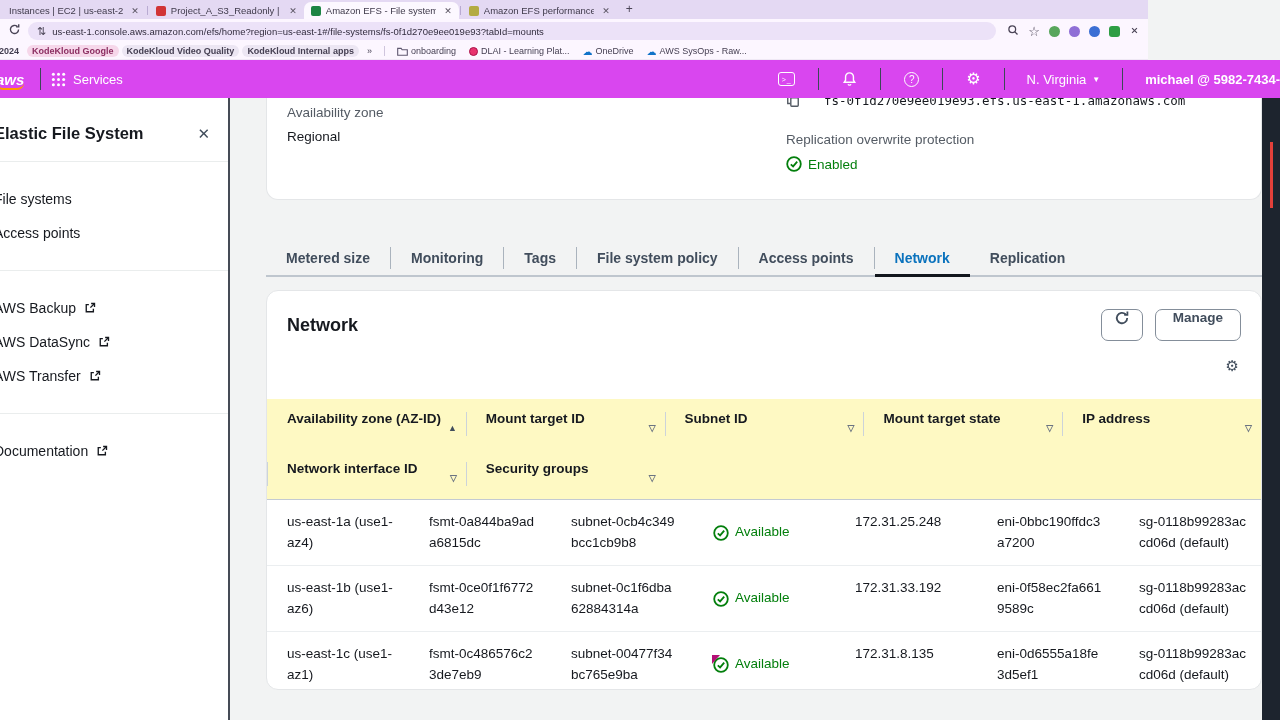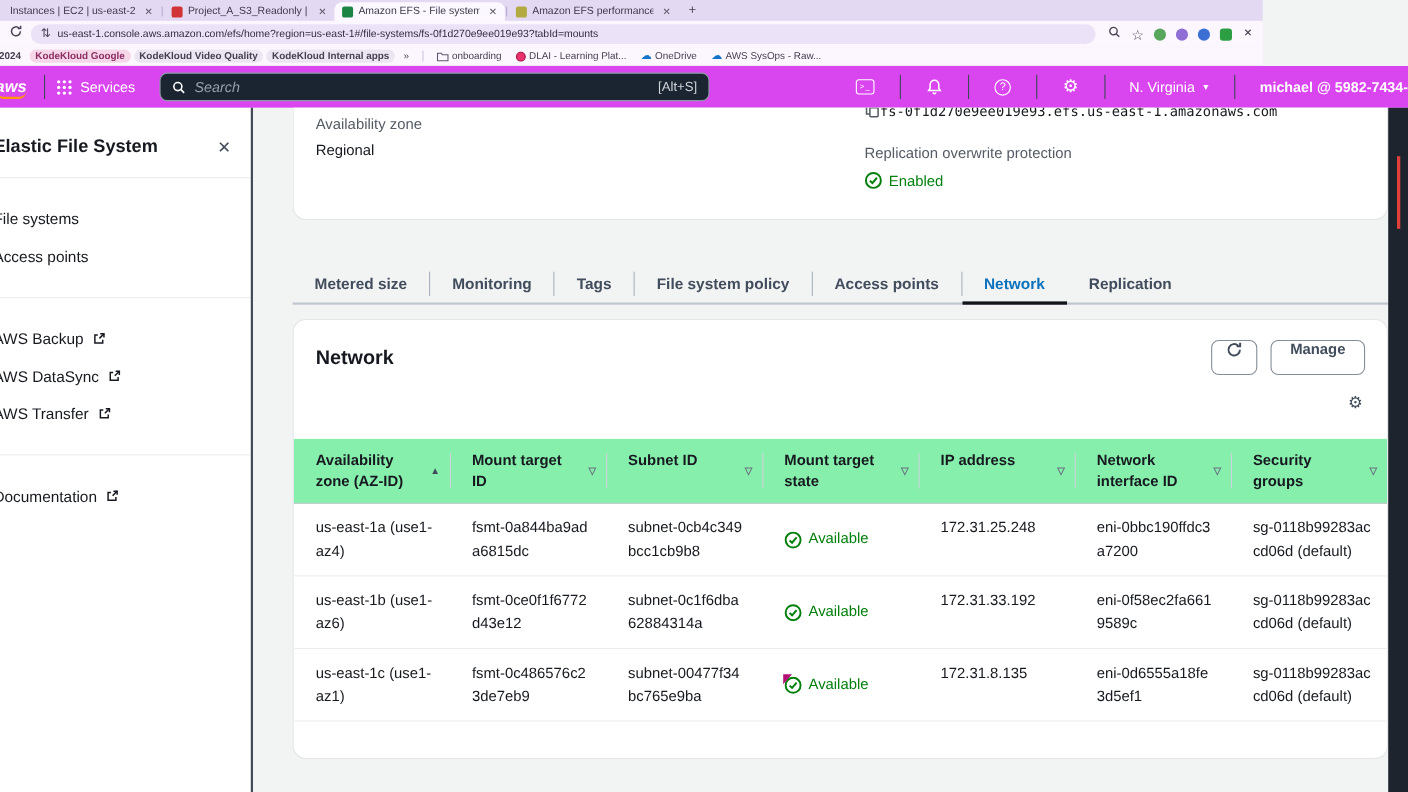--- a/index.html
+++ b/index.html
@@ -77,21 +77,21 @@
   .right-strip { position:absolute; left:1262px; top:0; width:18px; height:622px; background:#1d242e; }
   .red-sliver { position:absolute; left:8px; top:44px; width:3px; height:66px; background:#e2403a; }
 
   
   .card1 { position:absolute; left:36px; top:0; width:996px; height:102px; background:#fff;
            border:1px solid #e4e6e8; border-top:none; border-radius:0 0 12px 12px; overflow:hidden; }
   .card1 .colL { position:absolute; left:20px; top:7px; }
   .lbl { font-size:13.5px; color:#545b64; margin-bottom:9px; }
   .val { font-size:13.5px; color:#16191f; }
   .card1 .colR { position:absolute; left:519px; top:-5px; }
-  .dnsrow { display:flex; align-items:center; gap:0; }
+  .dnsrow { display:flex; align-items:center; gap:24px; }
   .dns { font-family:"DejaVu Sans Mono",monospace; font-size:12.5px; color:#16191f; }
   .repl { margin-top:24px; }
   .status-green { display:flex; align-items:center; gap:6px; color:#037f0c; font-size:13.5px; margin-top:8px; }
 
   
   .tabsrow { position:absolute; left:36px; top:142px; width:996px; display:flex; align-items:stretch;
              border-bottom:2px solid #bfc6ce; height:37px; }
   .ctab { display:flex; align-items:center; padding:0 20px; font-size:14px; font-weight:bold;
           color:#414d5c; position:relative; }
   .ctab.active { color:#0a72bd; }
@@ -106,21 +106,21 @@
   .head-actions { margin-left:auto; display:flex; gap:12px; }
   .btn { height:32px; border:1px solid #848e9a; border-radius:7px; background:#fff; display:flex;
          justify-content:center; font-size:13.5px; font-weight:bold; color:#414d5c; }
   .btn.icon-only { width:42px; }
   .btn.manage { width:86px; }
   .prefs-gear { position:absolute; right:22px; top:66px; font-family:"DejaVu Sans",sans-serif;
                 font-size:15px; color:#414d5c; }
 
   
   .table { position:absolute; left:0; top:108px; width:994px; }
-  .thead { display:grid; grid-template-columns:repeat(7,1fr); background:#86efac;
+  .thead { display:grid; grid-template-columns:repeat(5,1fr); background:#fef9c3;
            border-bottom:1px solid #c3cad2; }
   .th { position:relative; padding:10px 24px 10px 20px; font-size:13.5px; font-weight:bold; color:#16191f;
         line-height:19px; min-height:50px; }
   .th + .th::before { content:""; position:absolute; left:0; top:13px; bottom:13px; width:1px; background:#ccd3da; }
   .sort { position:absolute; right:9px; top:20px; font-size:9px; color:#414d5c; }
   .sort.inactive { color:#6b7482; }
   .trow { display:grid; grid-template-columns:repeat(7,1fr); border-bottom:1px solid #ebeef0; }
   .td { padding:12px 14px 12px 20px; font-size:13.5px; color:#16191f; line-height:20.5px; }
   .td.wrap { word-break:break-all; }
   .td.state { display:flex; align-items:center; gap:6px; color:#037f0c; }
@@ -228,28 +228,20 @@
         <circle cx="13.5" cy="2.5" r="1.6"></circle>
       <circle cx="2.5" cy="8" r="1.6"></circle>
         <circle cx="8" cy="8" r="1.6"></circle>
         <circle cx="13.5" cy="8" r="1.6"></circle>
       <circle cx="2.5" cy="13.5" r="1.6"></circle>
         <circle cx="8" cy="13.5" r="1.6"></circle>
         <circle cx="13.5" cy="13.5" r="1.6"></circle>
       </svg>
     <span>Services</span>
   </div>
-  <div class="nav-search">
-    <svg width="13" height="13" viewBox="0 0 16 16" fill="none" stroke="#fff" stroke-width="1.8">
-      <circle cx="7" cy="7" r="4.5"></circle>
-        <path d="M10.5 10.5 14 14"></path>
-      </svg>
-    <span class="ph">Search</span>
-    <span class="kbd">[Alt+S]</span>
-  </div>
   <div class="nav-right">
     <span class="nav-ic">
       <span class="term-ic">&gt;_</span>
     </span>
     <span class="nav-sep"></span>
     <span class="nav-ic">
       <svg width="15" height="16" viewBox="0 0 16 17" fill="none" stroke="#fff" stroke-width="1.5">
         <path d="M8 2a4.2 4.2 0 0 0-4.2 4.2v3.6L2.4 12h11.2l-1.4-2.2V6.2A4.2 4.2 0 0 0 8 2z"></path>
         <path d="M6.5 14a1.6 1.6 0 0 0 3 0"></path>
         </svg>

